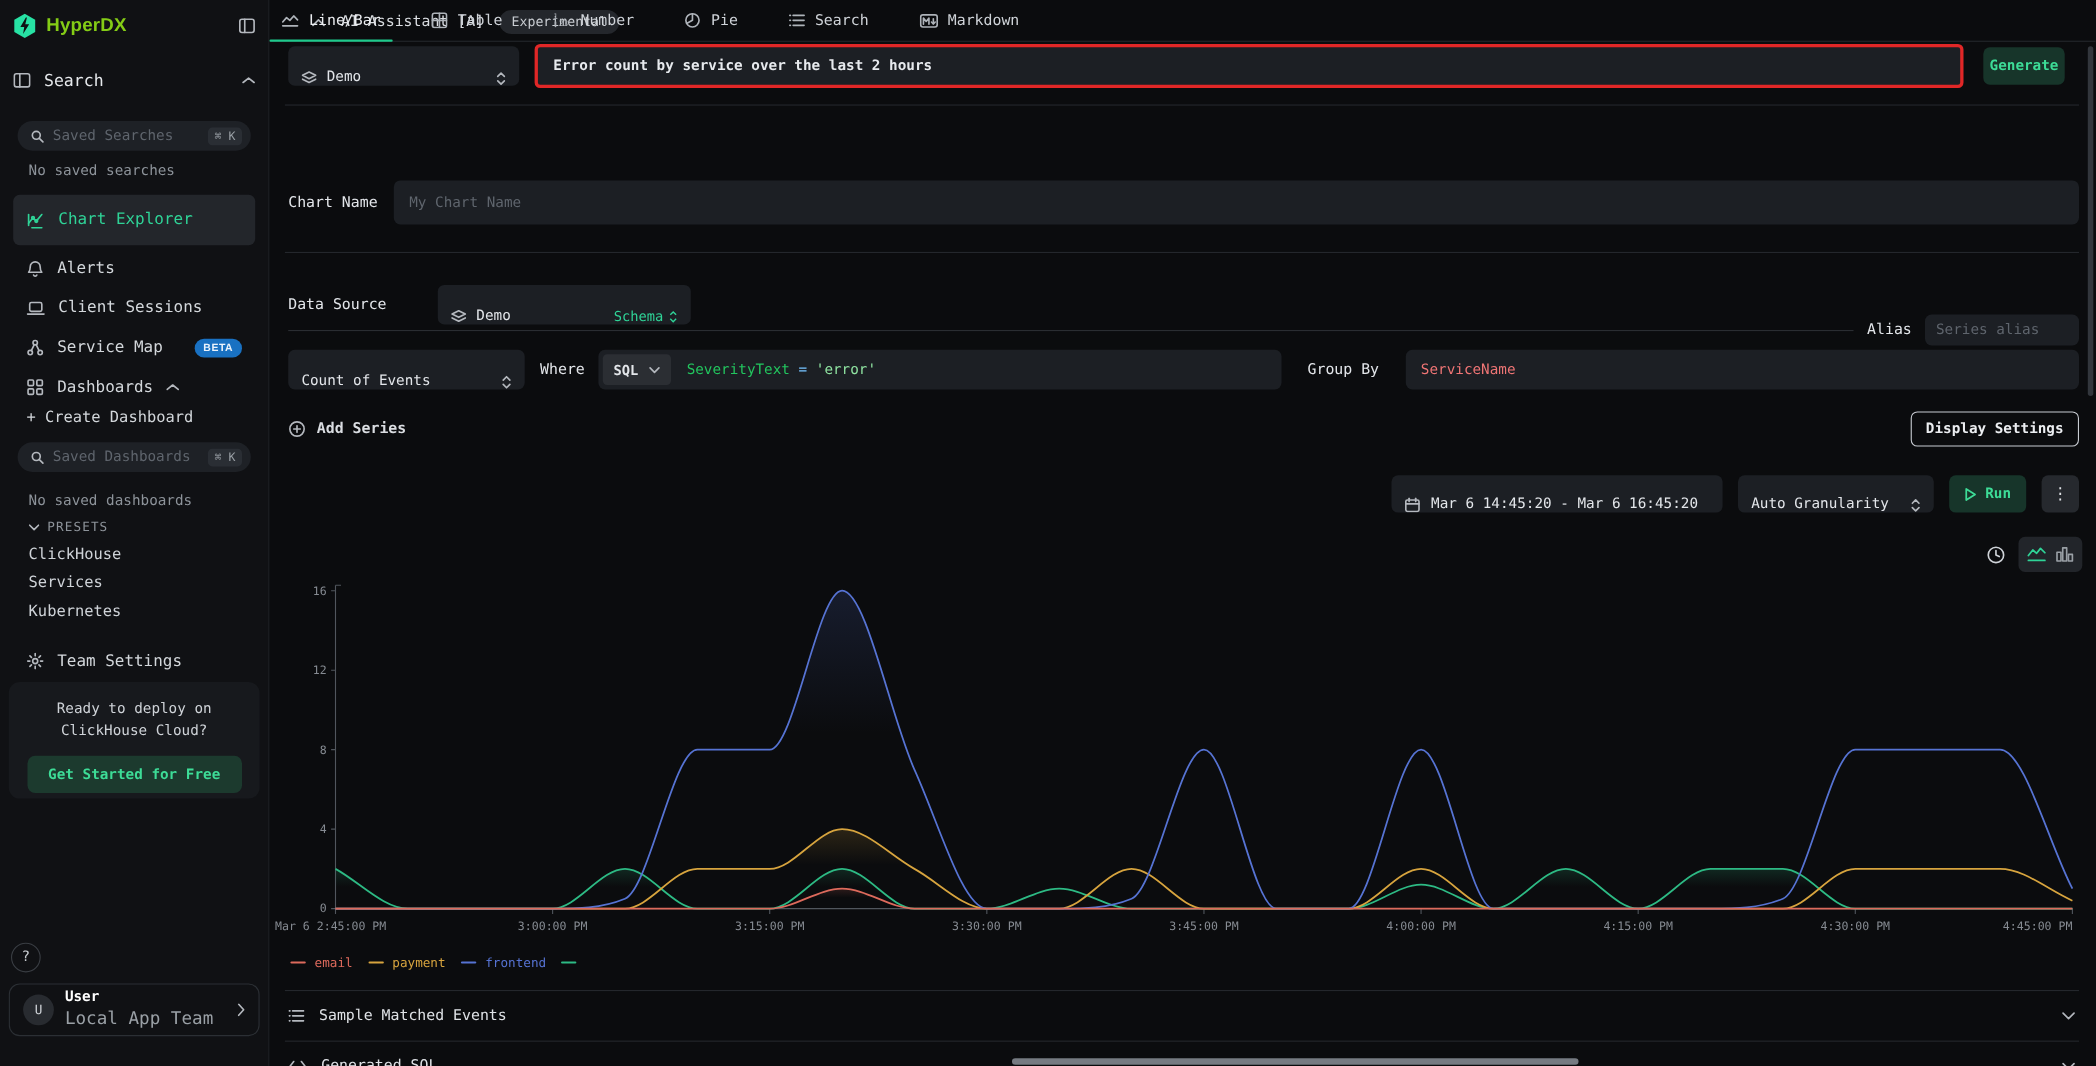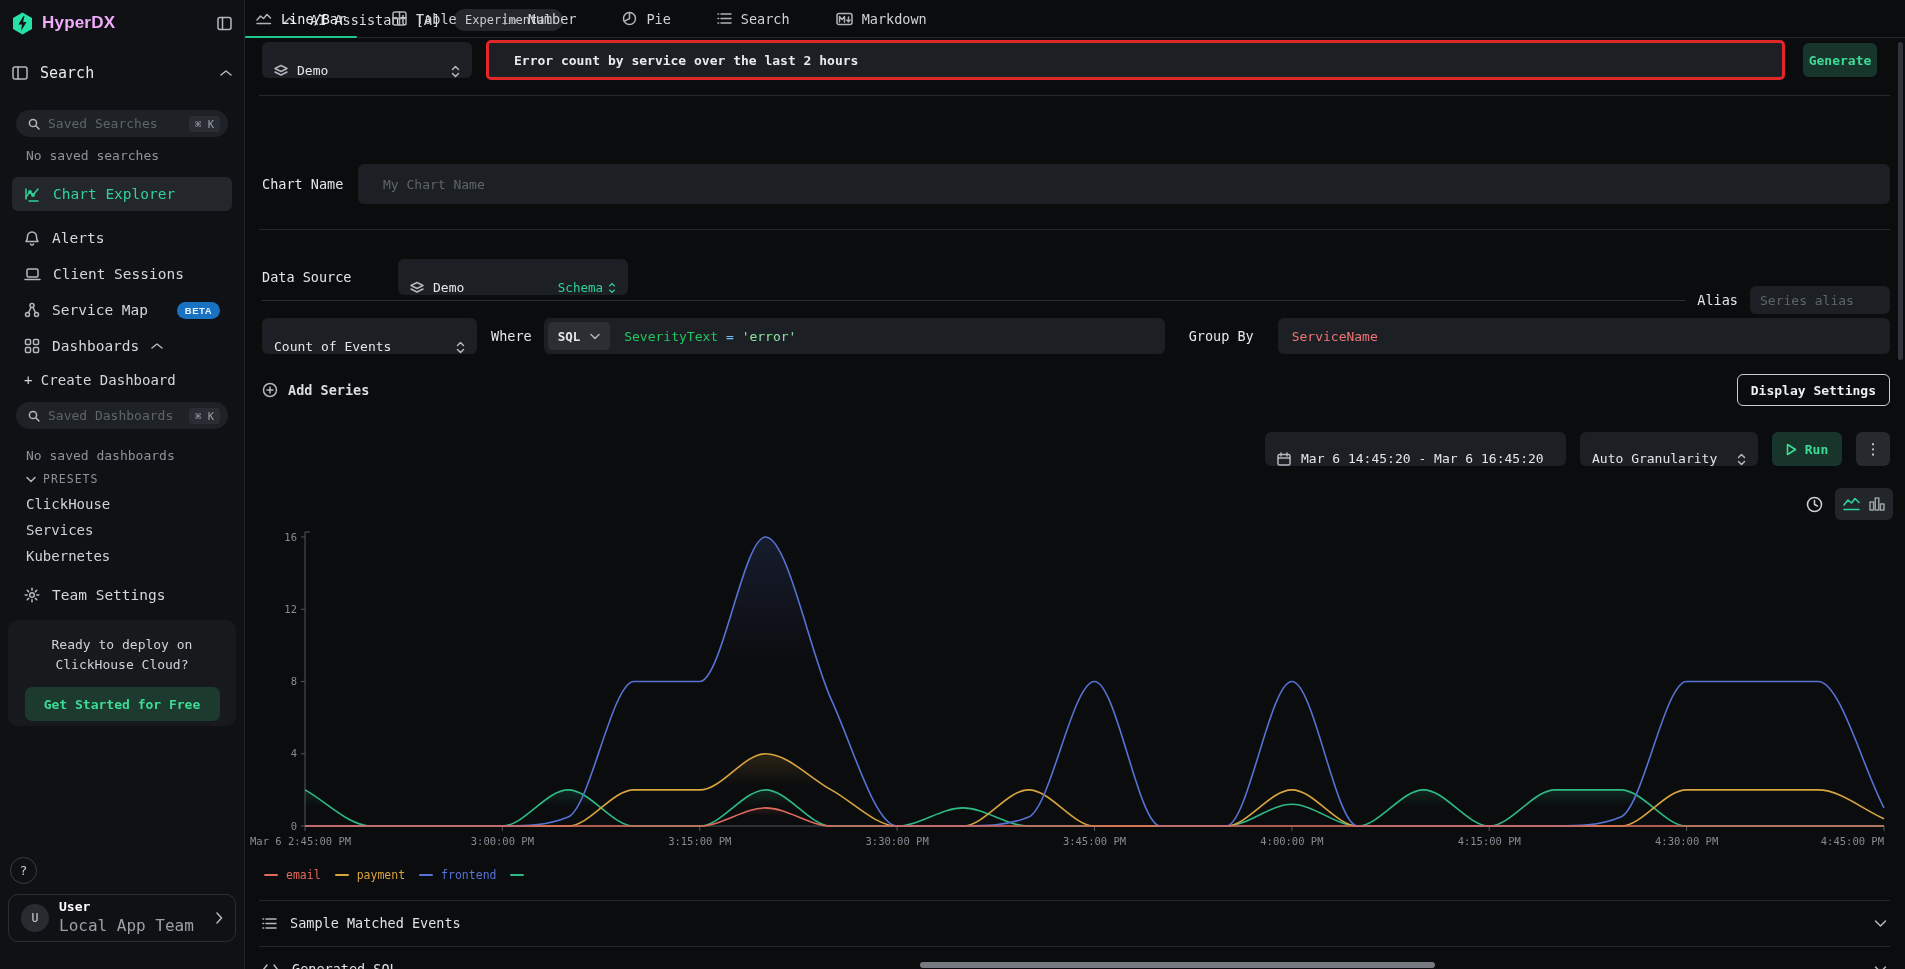--- a/index.html
+++ b/index.html
@@ -5,30 +5,30 @@
   *{box-sizing:border-box;margin:0;padding:0}
   html,body{width:1905px;height:969px;overflow:hidden;background:#0b0c0e;
     font-family:"DejaVu Sans Mono","Liberation Mono",monospace;color:#dfe2e6}
   svg{display:block}
   .ic{flex:0 0 auto;stroke:#b4b8be;fill:none;stroke-width:1.5;stroke-linecap:round;stroke-linejoin:round}
 
   
   #sidebar{position:absolute;left:0;top:0;width:245px;height:969px;background:#101114;border-right:1px solid #212428}
   .srow{position:absolute;left:12px;right:12px;display:flex;align-items:center;gap:12px}
   .logo-row{top:10px;height:26px;gap:9px}
-  .brand{font-family:"Liberation Sans","DejaVu Sans",sans-serif;font-weight:700;font-size:17px;color:#f0abfc;letter-spacing:.2px}
+  .brand{font-family:"Liberation Sans","DejaVu Sans",sans-serif;font-weight:700;font-size:17px;color:#84cc16;letter-spacing:.2px}
   .collapse{margin-left:auto}
   .sec-head{top:64px;font-size:15px;color:#e6e9ec}
   .sec-head .chev{margin-left:auto}
   .pill-search{position:absolute;left:16px;right:16px;height:27px;border-radius:14px;background:#1e2126;
     display:flex;align-items:center;gap:8px;padding:0 8px 0 12px}
   .pill-search .ph{font-size:13px;color:#5f656d;flex:1}
   .kbd{margin-left:auto;background:#2a2e34;border-radius:4px;font-size:10.5px;color:#9aa0a6;padding:2px 6px;white-space:nowrap}
   .muted-line{font-size:13px;color:#8d939a}
-  .nav{height:34px;font-size:14.5px;color:#d3d7db;border-radius:6px;padding:0 12px;left:12px;right:12px}
+  .nav{height:46px;font-size:14.5px;color:#d3d7db;border-radius:6px;padding:0 12px;left:12px;right:12px}
   .nav.active{background:#23262b;color:#2fd397}
   .nav.active .ic{stroke:#2fd397}
   .beta{background:#1971c2;color:#eaf3fc;font-family:"Liberation Sans",sans-serif;font-weight:700;font-size:9.5px;
     padding:3px 8px;border-radius:10px;letter-spacing:.5px}
   .subitem{font-size:14px;color:#cfd3d8;padding-left:14px}
   .presets{font-size:11.5px;color:#8d939a;letter-spacing:1px;gap:7px;padding-left:14px}
   .promo{position:absolute;left:8px;right:8px;top:620px;height:106px;background:#17191d;border-radius:10px;padding:15px 14px 0}
   .promo p{font-size:13px;color:#cfd3d8;text-align:center;line-height:1.55}
   .cta{display:block;margin:12px auto 0;width:195px;height:34px;background:#1c3a2e;border:none;border-radius:7px;
     color:#3ddc97;font-family:inherit;font-weight:700;font-size:13px;cursor:pointer}
@@ -40,21 +40,21 @@
     font-size:11.5px;color:#d0d4d9}
   .uname{font-size:13px;font-weight:700;color:#fff;line-height:1.3}
   .uteam{font-size:16px;color:#9aa0a6;line-height:1.3}
   .usercard .chev{margin-left:auto}
 
   
   #main{position:absolute;left:245px;top:0;width:1660px;height:969px;background:#0b0c0e}
   .hr{position:absolute;left:14px;right:15px;height:1px;background:#24272c}
   .row{position:absolute;display:flex;align-items:center}
   .lbl{font-size:13.5px;color:#e3e6ea}
-  .inp{background:#1c1f24;border:none;border-radius:6px;height:36px;color:#e7eaee;font-family:inherit;font-size:13px;padding:0 25px}
+  .inp{background:#1c1f24;border:none;border-radius:6px;height:36px;color:#e7eaee;font-family:inherit;font-size:13px;padding:0 14px}
   .inp::placeholder{color:#5f656d}
   .select{background:#1c1f24;border-radius:6px;height:36px;display:flex;align-items:flex-end;gap:9px;padding:0 12px;font-size:13px;color:#e3e6ea}
   .updown{margin-left:auto}
 
   .ai-row1{top:9px;left:38px;height:22px;gap:14px}
   .ai-title{font-size:13.5px;color:#d9dce0}
   .badge-exp{background:#24272c;color:#c9cdd2;font-size:12px;border-radius:12px;padding:4px 11px}
   .ai-row2{top:40px;left:17px;right:28px;height:40px;gap:14px}
   .src-select{width:210px}
   .prompt-wrap{flex:1;height:40px;border:3px solid #e12727;border-radius:5px;background:#1c1f24;display:flex;align-items:center}

